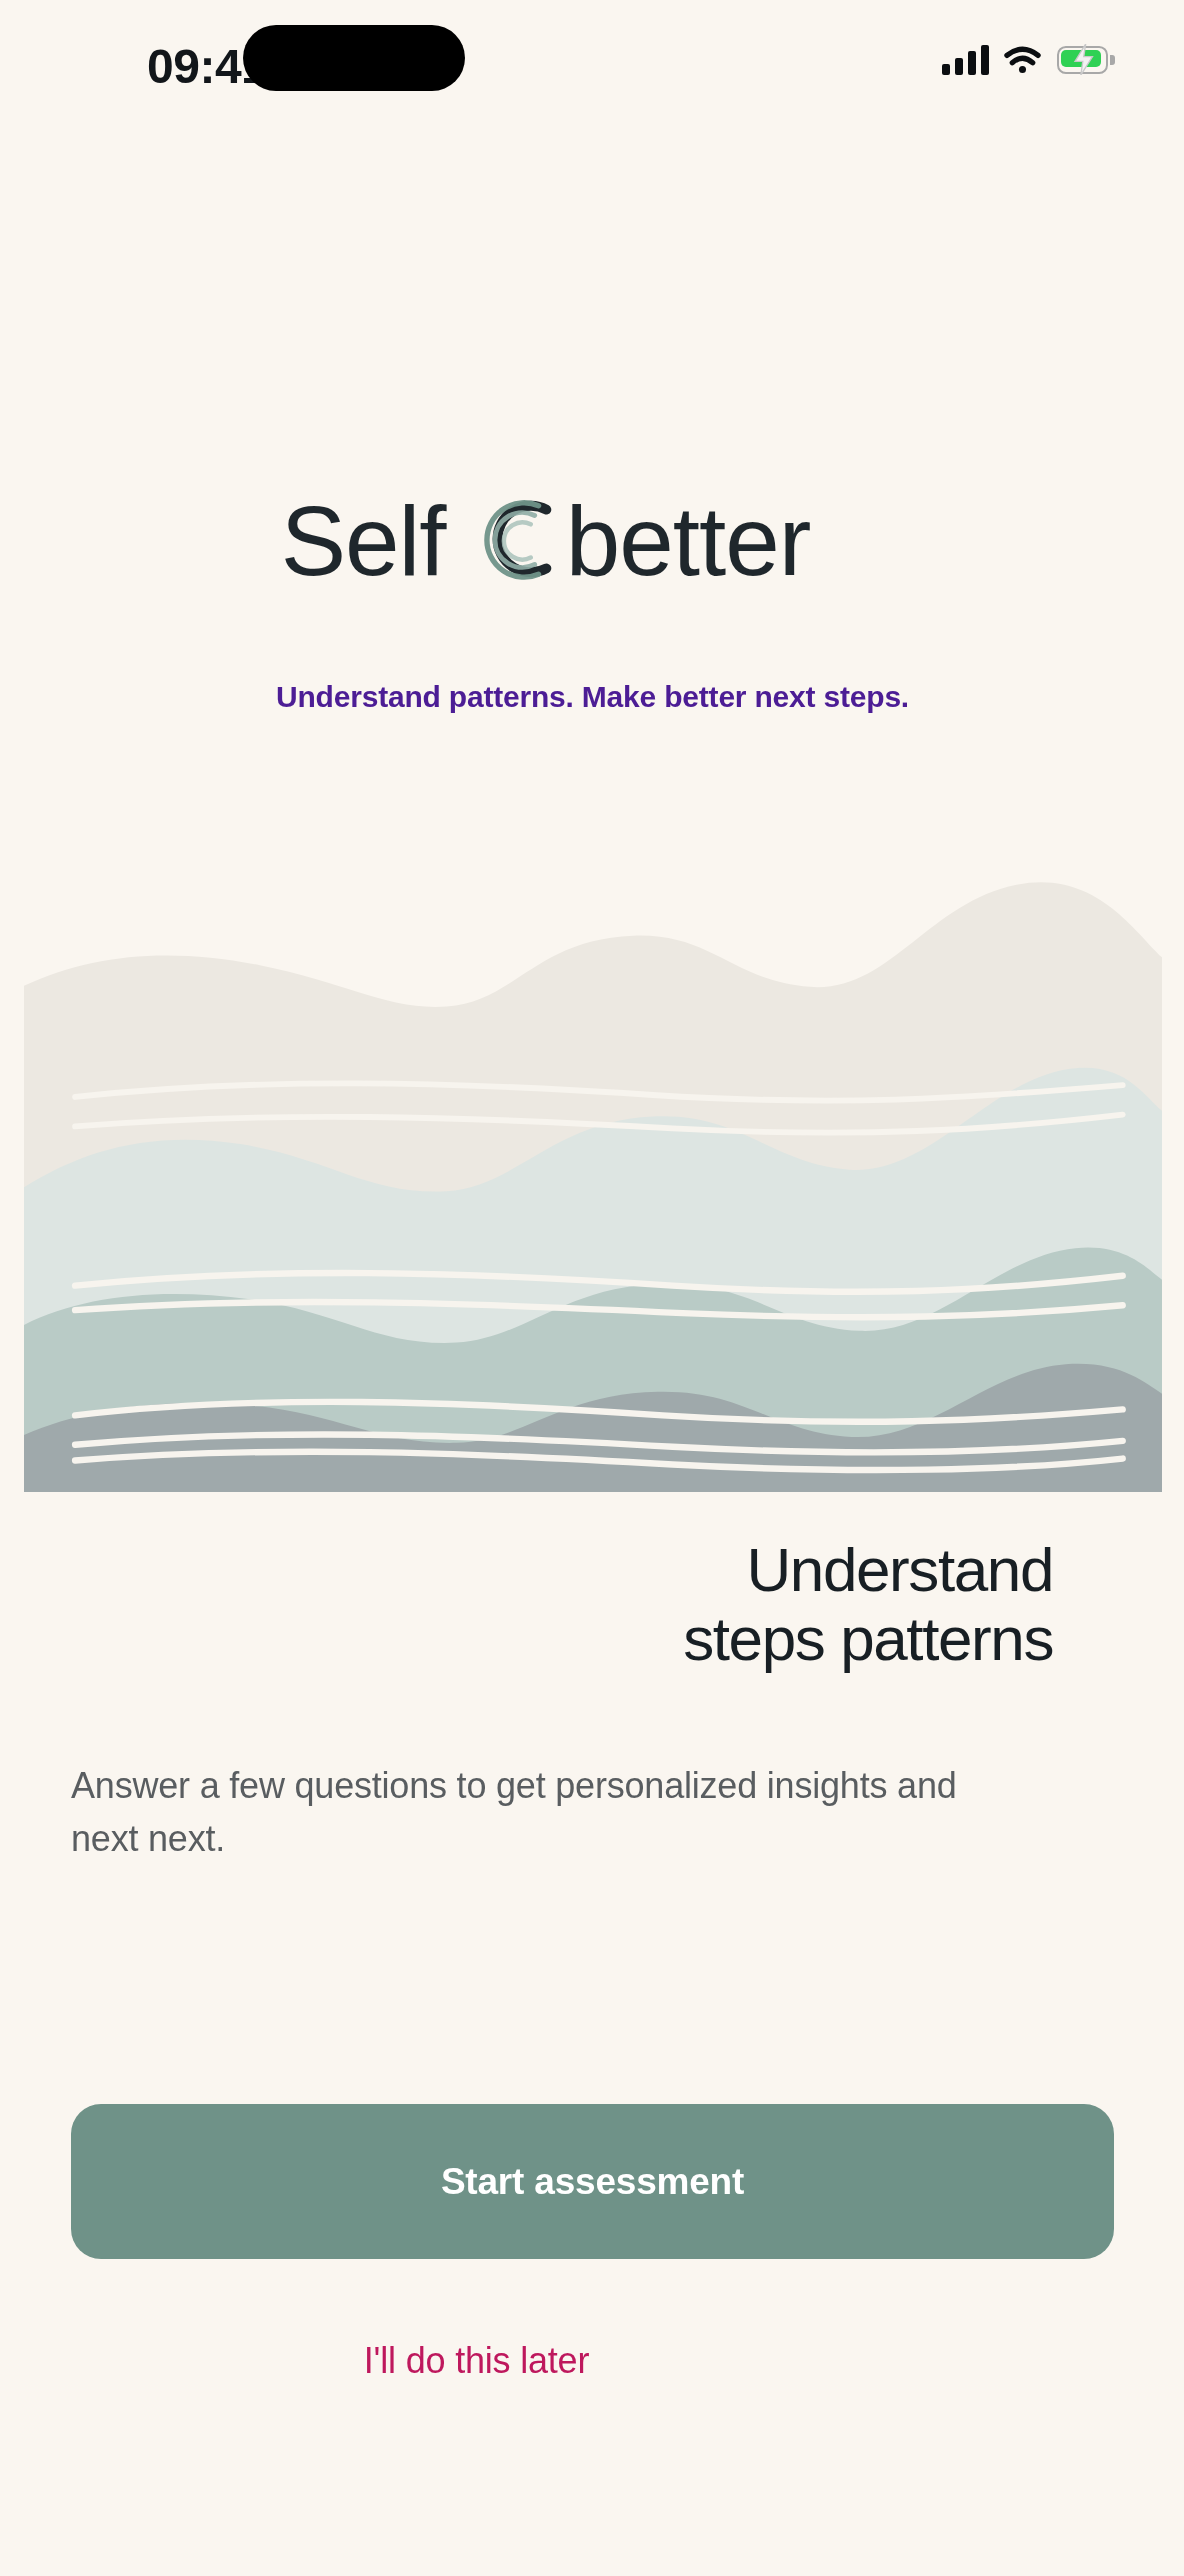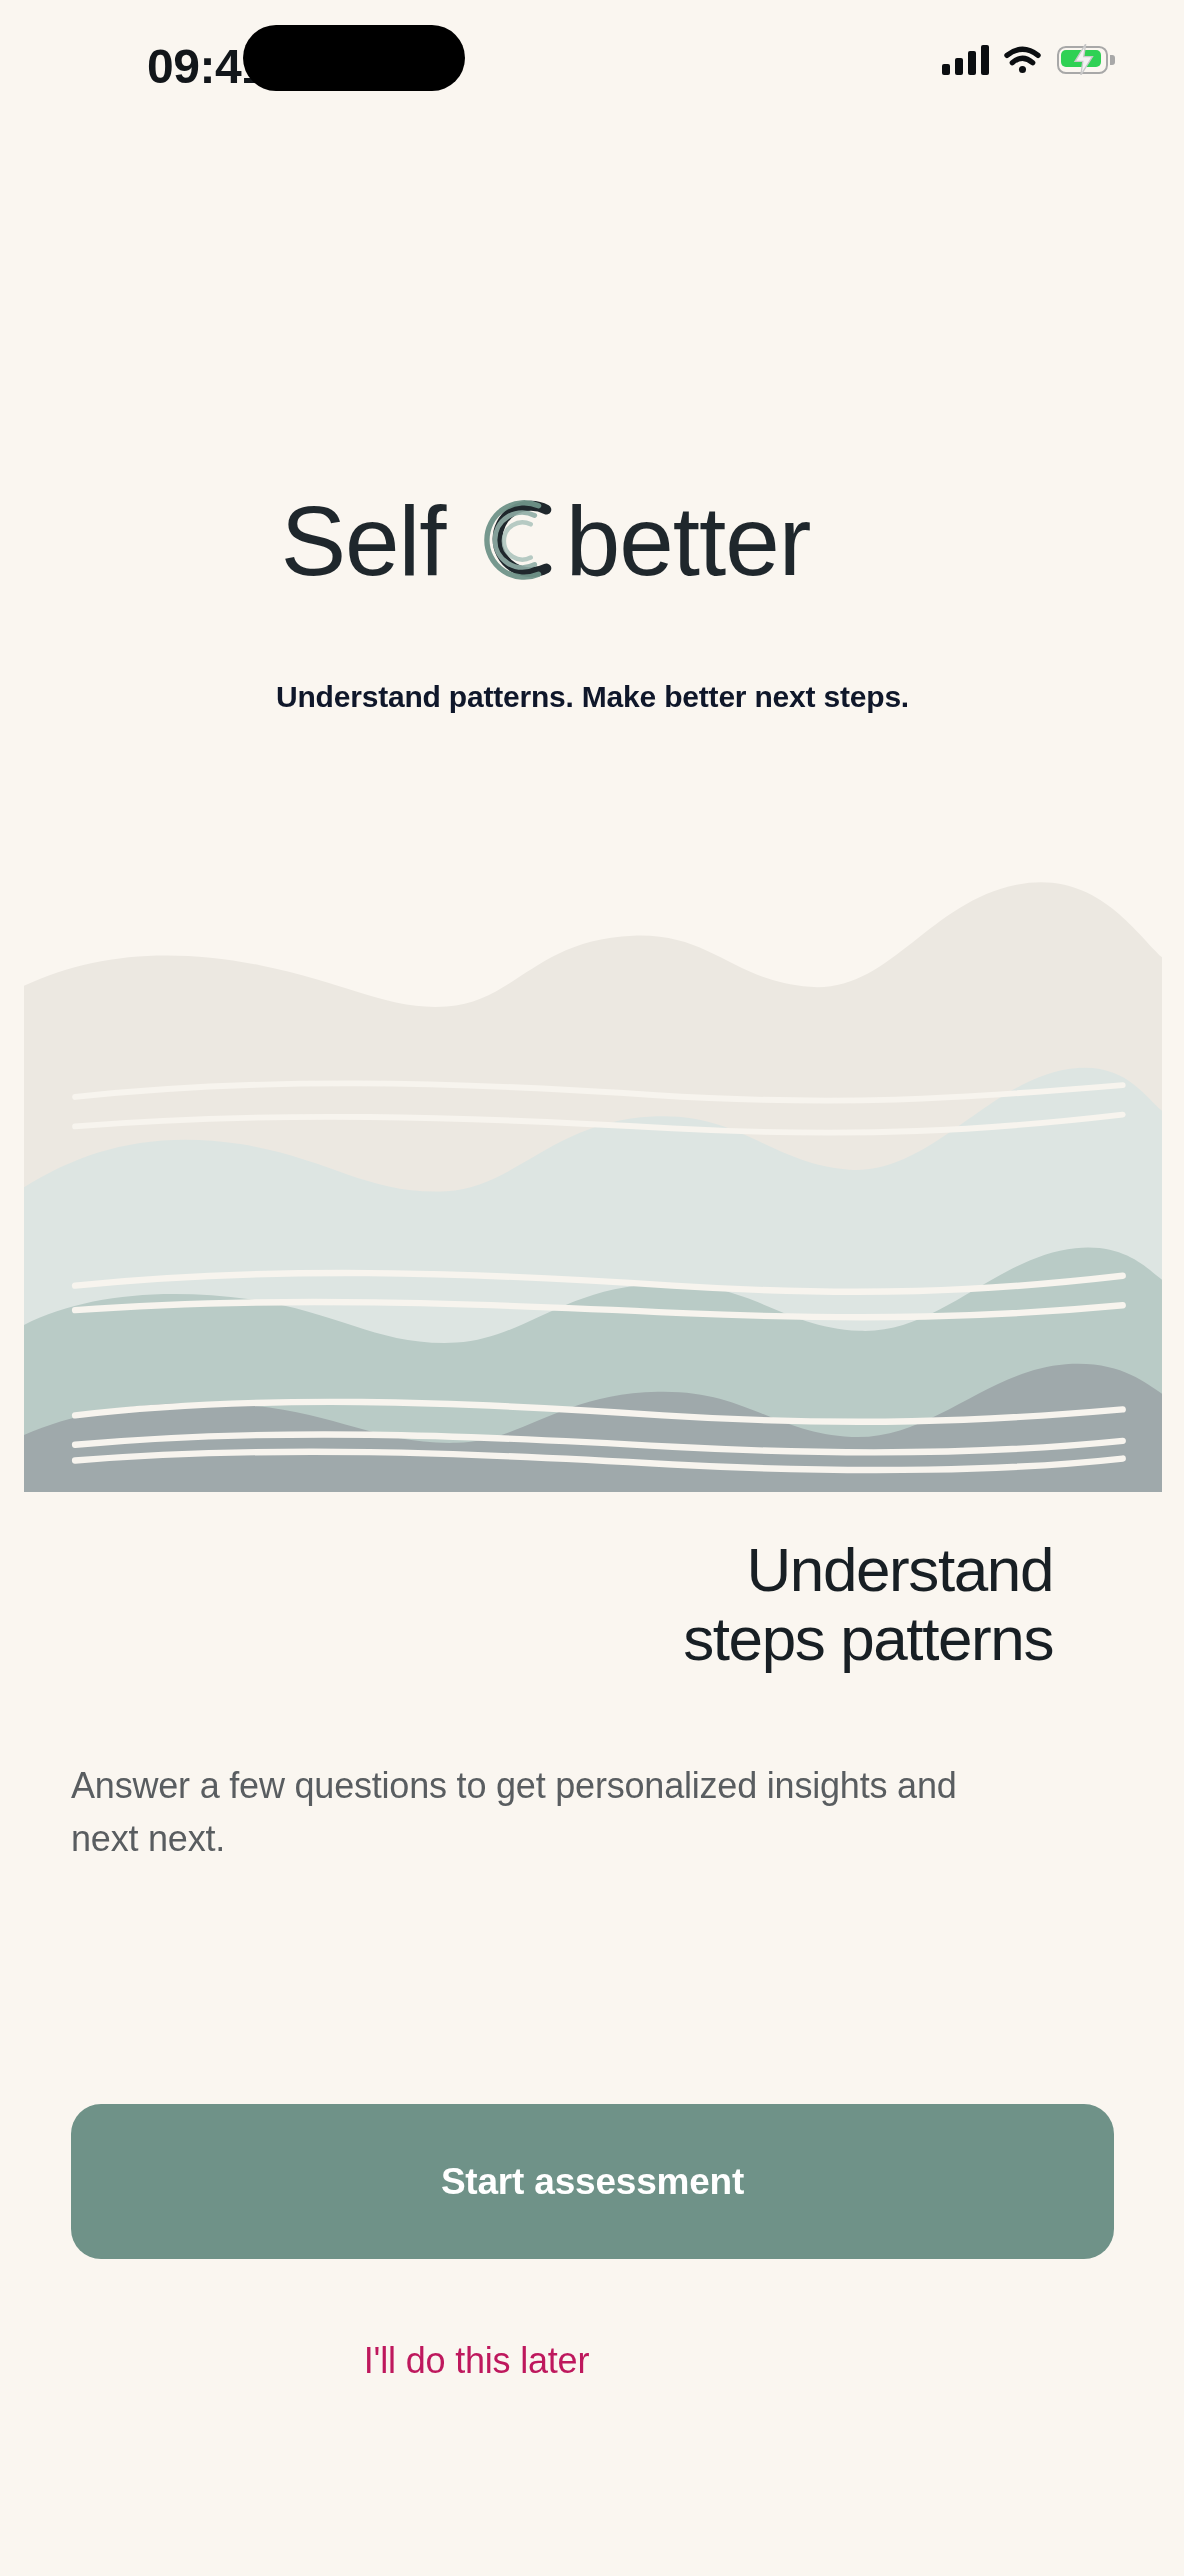--- a/index.html
+++ b/index.html
@@ -64,21 +64,21 @@
     white-space:pre;
   }
   .logo-c {
     position:relative; display:inline-block;
     width:90px; height:102px; vertical-align:-15.7px; margin:0 2px;
   }
   .logo-c svg { position:absolute; left:0; top:0; }
 
   .tagline {
     position:absolute; top:680px; left:0; width:1185px; text-align:center;
-    font-size:30px; font-weight:700; color:#0f172a;
+    font-size:30px; font-weight:700; color:#4c1d95;
     letter-spacing:-0.2px;
   }
 
   
   .illus {
     position:absolute; left:23.6px; top:863px;
     width:1138px; height:629px;
     overflow:hidden; background:#faf6f0;
   }
   .illus svg { display:block; }

